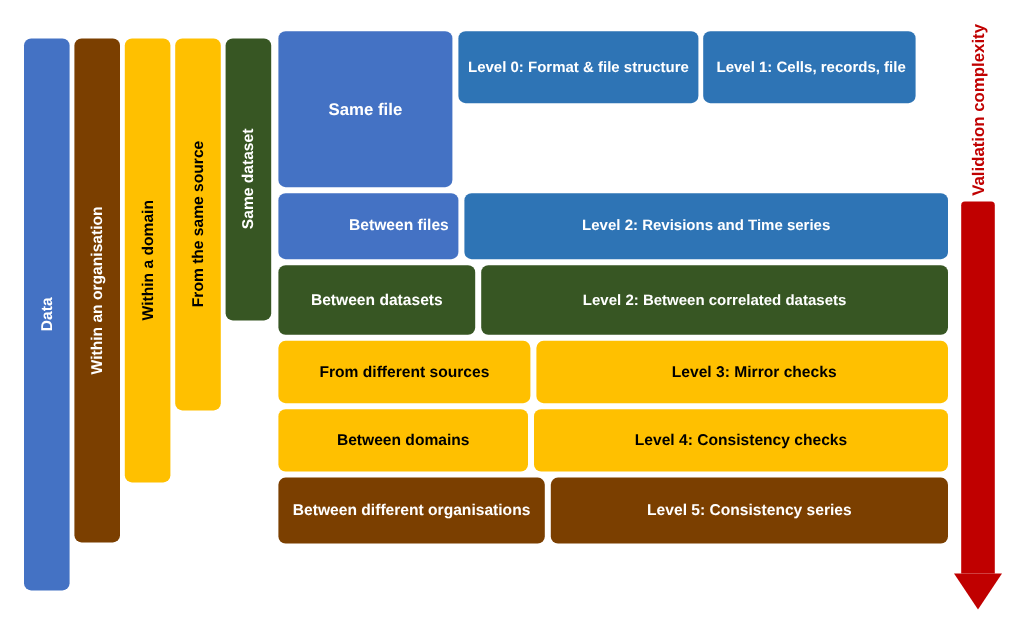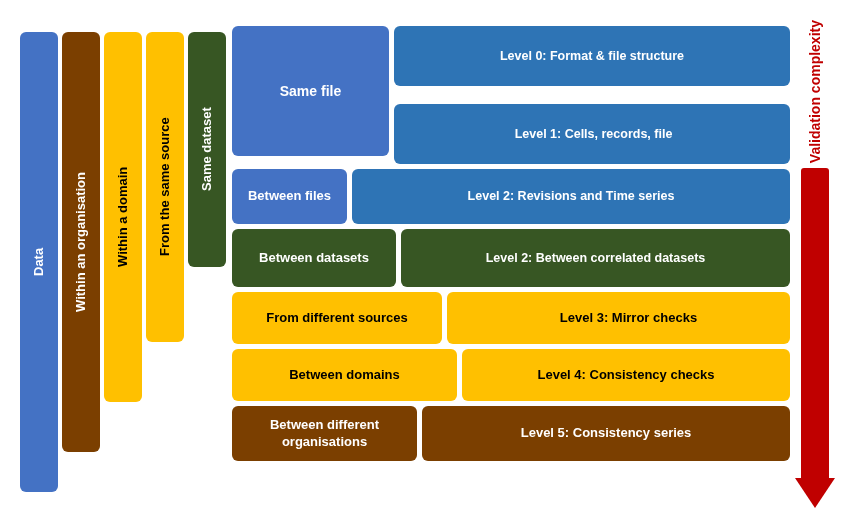--- a/index.html
+++ b/index.html
@@ -171,36 +171,36 @@
 
       <div style="display:flex; flex-direction:column; justify-content:flex-start; padding-top:6px;">
         <div class="v-label dark-green v-label-dataset">Same dataset</div>
       </div>
     </div>
 
     <div class="right-content">
 
       <div style="display:flex; gap:5px; margin-top:6px; align-items:flex-start;">
 
-        <div class="cell blue" style="width:157px; height:130px; font-size:14px;">
+        <div class="cell blue" style="width:145px; height:130px; font-size:14px;">
           <span>Same file</span>
         </div>
 
-        <div style="display:flex; flex-direction:column; gap:18px; flex:1;">
+        <div style="display:flex; flex-direction:row; gap:4px; flex:1;">
           <div class="cell steel-blue" style="min-height:60px; font-size:12.5px;">
             <span>Level 0: Format &amp; file structure</span>
           </div>
           <div class="cell steel-blue" style="min-height:60px; font-size:12.5px;padding-left:11px;">
             <span>Level 1: Cells, records, file</span>
           </div>
         </div>
       </div>
 
       <div class="row">
-        <div class="cell blue" style="width:115px; min-height:55px; font-size:13px;">
+        <div class="cell blue" style="width:150px; min-height:55px; font-size:13px;justify-content:flex-end;">
           <span>Between files</span>
         </div>
         <div class="cell steel-blue" style="flex:1; min-height:55px; font-size:12.5px;">
           <span>Level 2: Revisions and Time series</span>
         </div>
       </div>
 
       <div class="row">
         <div class="cell dark-green" style="width:164px; min-height:58px; font-size:13px;">
           <span>Between datasets</span>
@@ -213,30 +213,30 @@
       <div class="row">
         <div class="cell yellow" style="width:210px; min-height:52px; font-size:13px;">
           <span>From different sources</span>
         </div>
         <div class="cell yellow" style="flex:1; min-height:52px; font-size:13px;padding-left:28px;">
           <span>Level 3: Mirror checks</span>
         </div>
       </div>
 
       <div class="row">
-        <div class="cell yellow" style="width:225px; min-height:52px; font-size:13px;">
+        <div class="cell yellow" style="width:208px; min-height:52px; font-size:13px;">
           <span>Between domains</span>
         </div>
         <div class="cell yellow" style="flex:1; min-height:52px; font-size:13px;">
           <span>Level 4: Consistency checks</span>
         </div>
       </div>
 
       <div class="row">
-        <div class="cell brown" style="width:185px; min-height:55px; font-size:13px;">
+        <div class="cell brown" style="width:222px; min-height:55px; font-size:13px;">
           <span>Between different organisations</span>
         </div>
         <div class="cell brown" style="flex:1; min-height:55px; font-size:13px;">
           <span>Level 5: Consistency series</span>
         </div>
       </div>
 
     </div>
 
     <div class="arrow-container">

